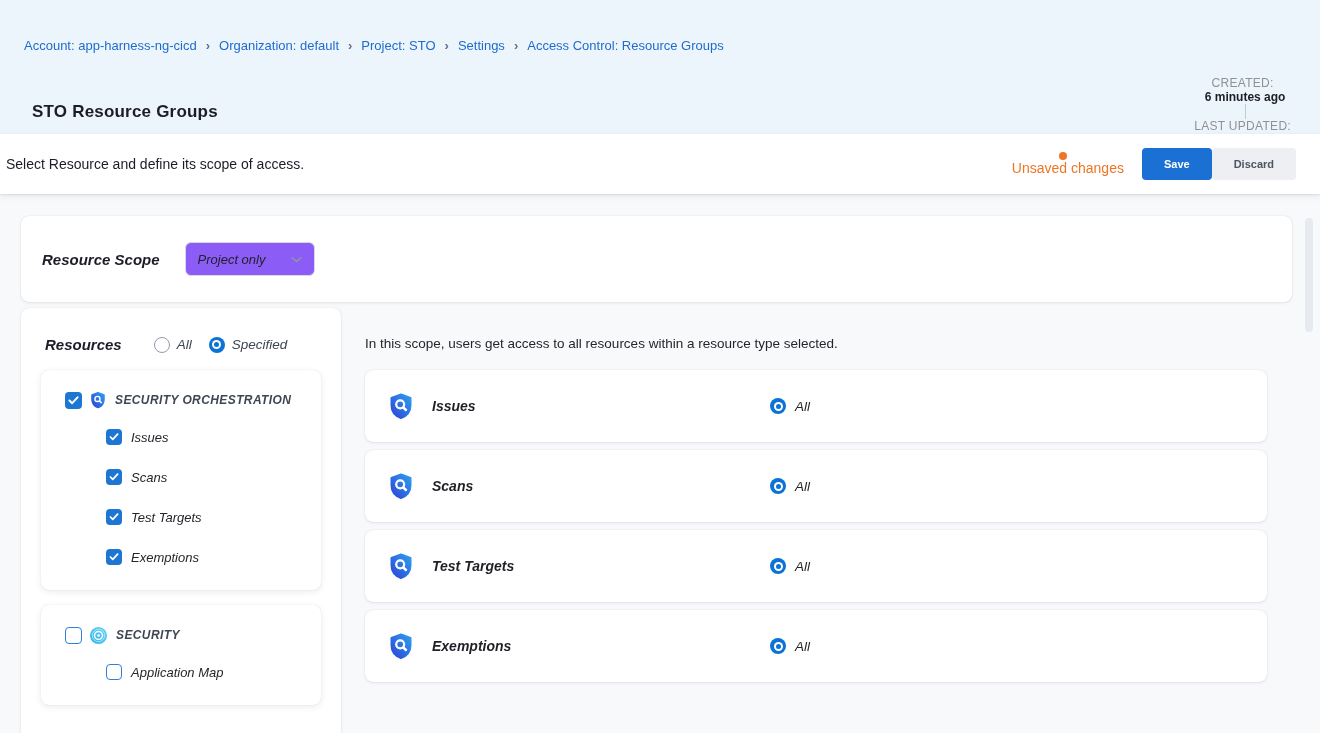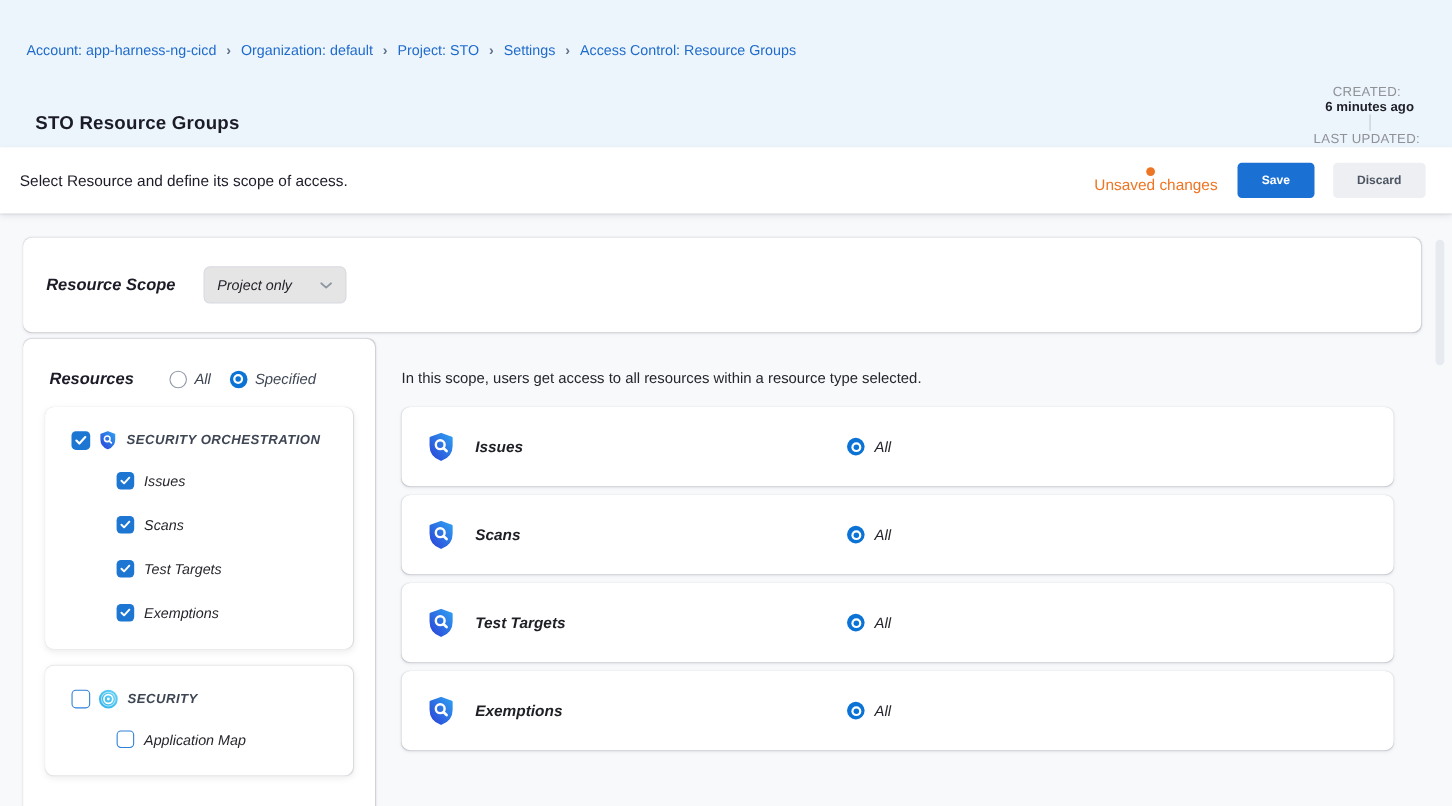--- a/index.html
+++ b/index.html
@@ -25,43 +25,43 @@
   }
   .page-title { font-size:17px; font-weight:700; color:#1c1c28; letter-spacing:.2px; }
   .meta { display:flex; align-items:center; font-size:12px;flex-direction:column; }
   .meta-label { color:#8f9196; letter-spacing:.3px; margin-right:5px; }
   .meta-value { color:#1e1f26; font-weight:700; }
   .meta-divider { width:1px; height:15px; background:#c5c9d1; margin:0 11px; }
 
   
   .toolbar {
     height:60px; background:#ffffff; display:flex; align-items:center;
-    padding:0 24px 0 18px; position:relative; z-index:3;
+    padding:0 24px 0 6px; position:relative; z-index:3;
     box-shadow:0 2px 6px rgba(96,97,112,0.14), 0 1px 1px rgba(40,41,61,0.06);
   }
   .toolbar-text { font-size:14px; color:#1c1c28; }
   .toolbar-right { margin-left:auto; display:flex; align-items:center; }
   .unsaved { display:flex; align-items:center; color:#ee7524; font-size:14px;flex-direction:column; }
   .unsaved-dot { width:8px; height:8px; border-radius:50%; background:#ee7524; margin-right:9px; }
   .btn { height:32px; border:none; border-radius:4px; font-family:inherit;
          font-size:11px; font-weight:700; cursor:pointer; }
   .btn-primary { background:#1b70d4; color:#ffffff; padding:0 22px; margin-left:18px; }
-  .btn-secondary { background:#edeff3; color:#4c5560; padding:0 22px; margin-left:17px; }
+  .btn-secondary { background:#edeff3; color:#4c5560; padding:0 22px; }
 
   
   .content { padding:22px 28px 0 21px; }
   .card {
     background:#ffffff; border-radius:8px;
     box-shadow:0 0 1px rgba(40,41,61,0.18), 0 1px 3px rgba(96,97,112,0.12);
     font-style:italic;
   }
   .scope-card { height:86px; display:flex; align-items:center; padding:0 21px; margin-bottom:6px; }
   .scope-label { font-size:15px; font-weight:700; color:#1c1c28; margin-right:25px; }
   .select {
-    width:130px; height:34px; background:#e5e5e5; border:1px solid #d7dae2; border-radius:6px;
+    width:130px; height:34px; background:#8b5cf6; border:1px solid #d7dae2; border-radius:6px;
     display:flex; align-items:center; padding:0 12px; cursor:pointer;
   }
   .select-value { font-size:13px; color:#22222a; flex:1; }
 
   .columns { display:flex; align-items:flex-start; }
 
   
   .resources-panel { width:320px; height:440px; flex:0 0 320px; }
   .panel-head { display:flex; align-items:center; padding:28px 24px 17px 24px;gap:32px; }
   .panel-title { font-size:15px; font-weight:700; color:#1c1c28; }

